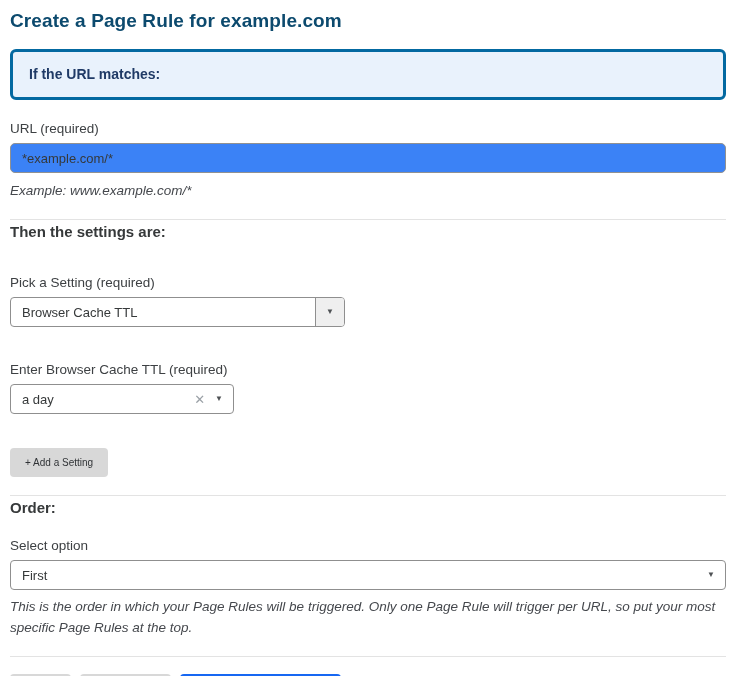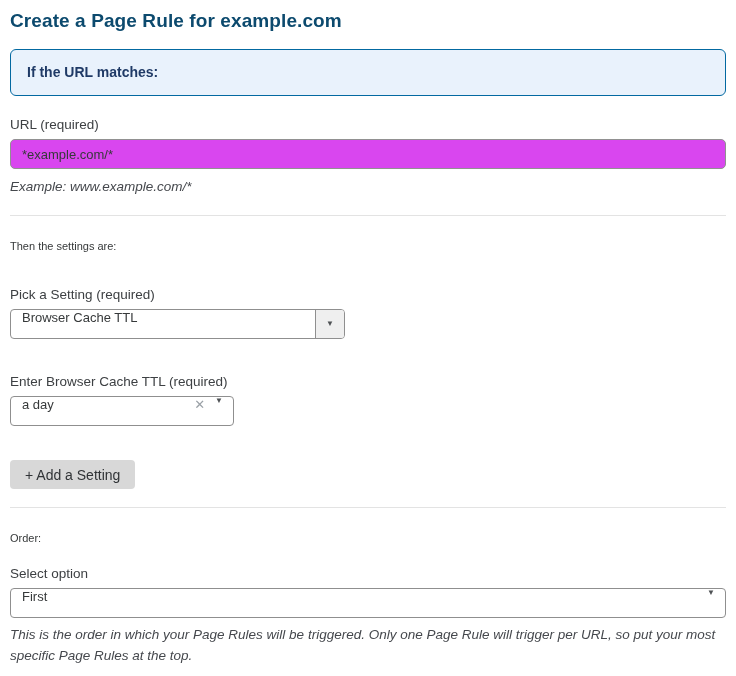--- a/index.html
+++ b/index.html
@@ -12,21 +12,21 @@
   }
   .page-title {
     font-size: 19px;
     font-weight: bold;
     color: #0c4a6e;
     margin: 2px 0 17px 0;
     letter-spacing: 0.1px;
   }
   .info-box {
     background: #e9f2fc;
-    border: 1px solid #0369a1;
+    border: 3px solid #0369a1;
     border-radius: 6px;
     padding: 11px 16px 12px 16px;
     margin-bottom: 21px;
     font-size: 14px;
     line-height: 22px;
     color: #33466e;
   }
   .info-heading {
     font-weight: bold;
     color: #1f3a66;
@@ -45,51 +45,52 @@
   }
   .text-input {
     width: 100%;
     height: 30px;
     border: 1px solid #919191;
     border-radius: 5px;
     padding: 0 11px;
     font-family: "Liberation Sans", sans-serif;
     font-size: 13px;
     color: #36393a;
-    background: #d946ef;
+    background: #3b82f6;
     outline: none;
   }
   .helper-text {
     font-size: 13.5px;
     color: #45484d;
     margin-top: 7px;
     line-height: 21px;
     font-style: italic;
   }
   .divider {
     border: none;
     border-top: 1px solid #e3e3e3;
     margin: 18px 0 0 0;
   }
   .section-heading {
-    font-size: 11px;
-    font-weight: normal;
-    color: #36393a;
-    margin-top: 24px;
+    font-size: 15px;
+    font-weight: bold;
+    color: #36393a;
+    margin-top: 3px;
   }
   .settings-row {
     display: flex;
     gap: 23px;
     margin-top: 23px;
     flex-direction: column;
   }
   .settings-col-1 { width: 335px; }
   .settings-col-2 { width: 224px; }
   .select-box {
     display: flex;
+    align-items: center;
     height: 30px;
     border: 1px solid #8f8f8f;
     border-radius: 4px;
     background: #ffffff;
     font-size: 13px;
     color: #36393a;
     cursor: pointer;
     overflow: hidden;
   }
   .select-value {
@@ -119,21 +120,21 @@
   }
   .inline-caret {
     padding: 0 10px 0 2px;
   }
   .btn {
     display: inline-block;
     height: 29px;
     border: none;
     border-radius: 4px;
     font-family: "Liberation Sans", sans-serif;
-    font-size: 14px;
+    font-size: 10px;
     cursor: pointer;
     padding: 0 15px;
   }
   .btn-gray {
     background: #d8d8d8;
     color: #303336;
   }
   .btn-blue {
     background: #1667f2;
     color: #ffffff;

